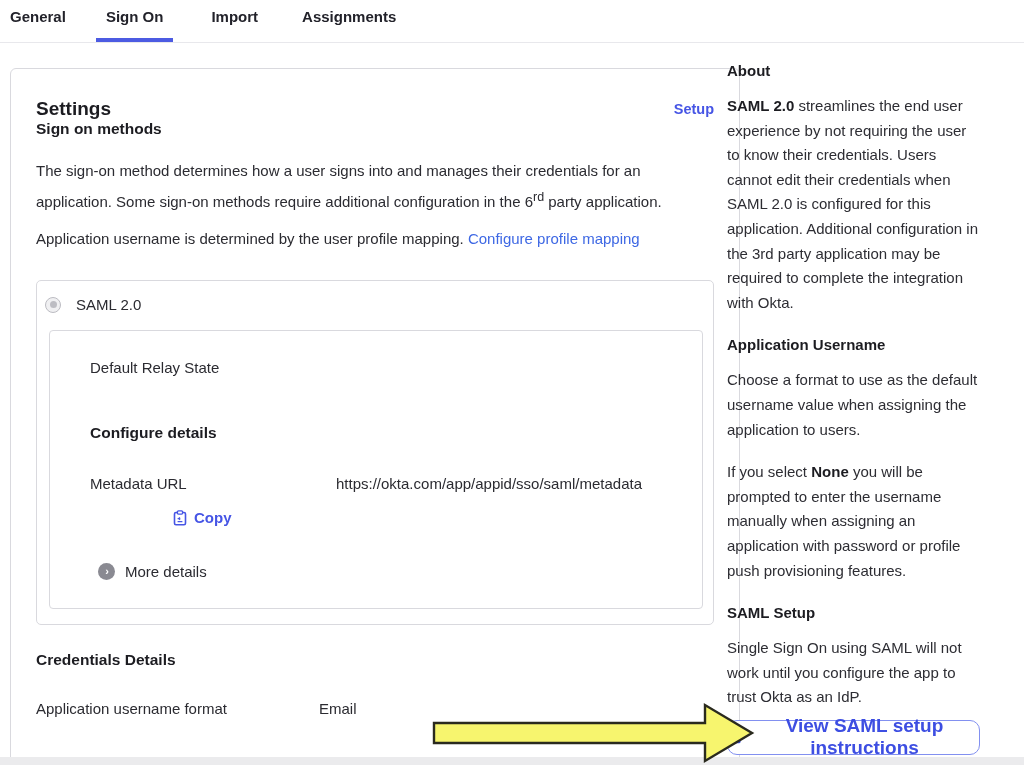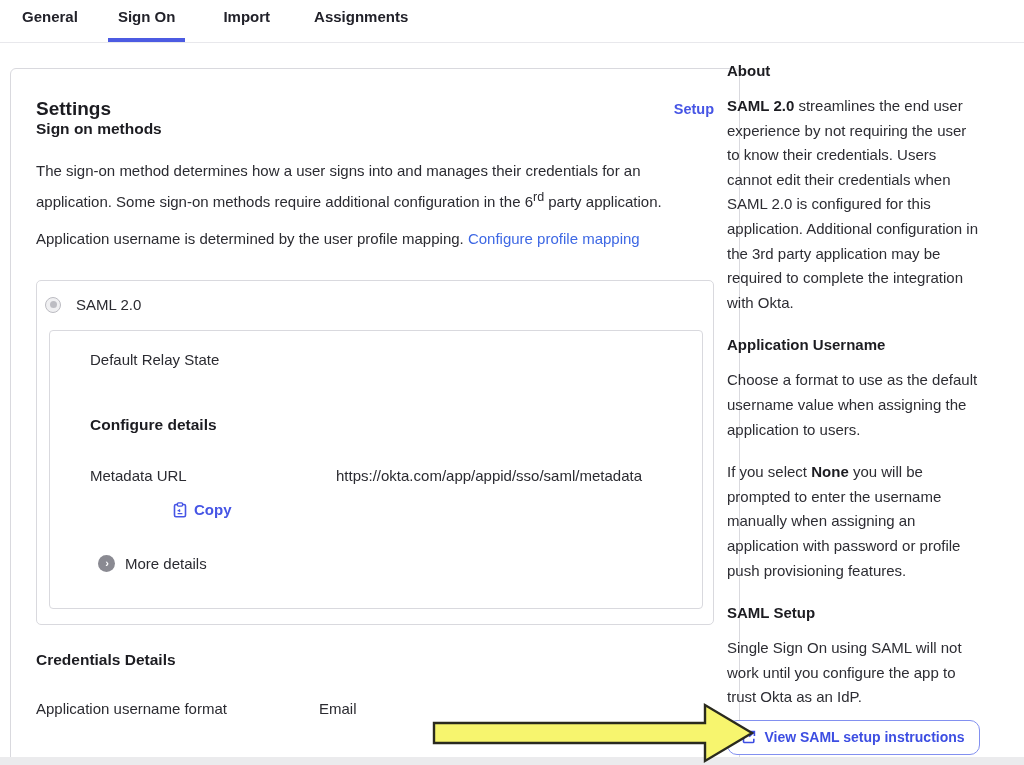--- a/index.html
+++ b/index.html
@@ -1,21 +1,21 @@
 <!DOCTYPE html>
 <html><head>
 <meta charset="utf-8">
 <style>
   * { margin:0; padding:0; box-sizing:border-box; }
   html,body { width:1024px; height:765px; overflow:hidden; background:#ffffff;
     font-family:"Liberation Sans", sans-serif; color:#2b2b31; }
 
   
   .tabbar { display:flex; align-items:flex-end; height:43px; border-bottom:1px solid #e8e8ec;
-    padding-left:12px; background:#fff; }
+    background:#fff; }
   .tab { font-size:15px; font-weight:bold; color:#22222a; padding:12px 10px 13px;
     margin-right:20px; cursor:pointer; border-bottom:4px solid transparent; }
   .tab.active { border-bottom-color:#4c5be2; }
   .tab:nth-child(2){ margin-right:28px; }
   .tab:nth-child(3){ margin-right:24px; }
 
   
   .main-card { position:absolute; left:10px; top:68px; width:730px; height:760px;
     background:#fff; border:1px solid #d9d9de; border-radius:6px; padding:0 25px; }
 
@@ -34,21 +34,21 @@
   .method-box { margin-top:28px; width:678px; height:345px; border:1px solid #d9d9de;
     border-radius:5px; background:#fff; }
   .radio-row { display:flex; align-items:center; padding:15px 0 0 8px; }
   .radio { width:16px; height:16px; border-radius:50%; background:#f0f0f2;
     border:1.5px solid #bcbcc2; position:relative; flex:0 0 auto; }
   .radio::after { content:""; position:absolute; left:3.5px; top:3.5px; width:7px; height:7px;
     border-radius:50%; background:#bdbdc3; }
   .radio-label { margin-left:15px; font-size:15px; color:#2b2b31; }
 
   .inner-box { margin:17px 10px 0 12px; width:654px; height:279px; border:1px solid #d9d9de;
-    border-radius:4px; padding:20px 0 0 40px; }
+    border-radius:4px; padding:28px 0 0 40px; }
   .drs-label { font-size:15px; color:#2b2b31; }
   .metadata-heading { margin-top:48px; }
   .metadata-row { display:flex; margin-top:33px; font-size:15px;gap:26px; }
   .metadata-label { width:220px; color:#2b2b31; }
   .metadata-value { color:#2b2b31; }
   .copy-row { margin-top:17px; margin-left:83px; display:flex; align-items:center; gap:7px; cursor:pointer; }
   .copy-label { color:#4655e5; font-weight:bold; font-size:15px; }
   .more-details { margin-top:37px; margin-left:8px; display:flex; align-items:center; gap:10px; cursor:pointer; }
   .chevron-circle { width:17px; height:17px; border-radius:50%; background:#8a8a92; color:#fff;
     font-size:11px; font-weight:bold; display:flex; align-items:center; justify-content:center;
@@ -61,21 +61,21 @@
 
   
   .sidebar { position:absolute; left:727px; top:62px; width:253px; }
   .sb-heading { font-size:15px; font-weight:bold; color:#1c1c21; }
   .sb-para { font-size:15px; line-height:24.6px; color:#2d2d33; margin-top:15px; }
   .sb-section { margin-top:21px; }
   .sb-bold { font-weight:bold; color:#1c1c21; }
   .setup-button { margin-top:10px; width:253px; height:35px; background:#fff;
     border:1.5px solid #8290f0; border-radius:10px; display:flex; align-items:center;
     justify-content:center; gap:8px; cursor:pointer; color:#3d4ee2; font-weight:bold;
-    font-size:14px; font-family:"Liberation Sans", sans-serif; }
+    font-size:19px; font-family:"Liberation Sans", sans-serif; }
 
   
   .bottom-strip { position:absolute; left:0; bottom:0; width:1024px; height:8px;
     background:#ebebed; z-index:5; }
   .arrow-annotation { position:absolute; left:428px; top:698px; z-index:10; }
   .icon-svg { display:block; }
 </style>
 </head>
 <body>
 

